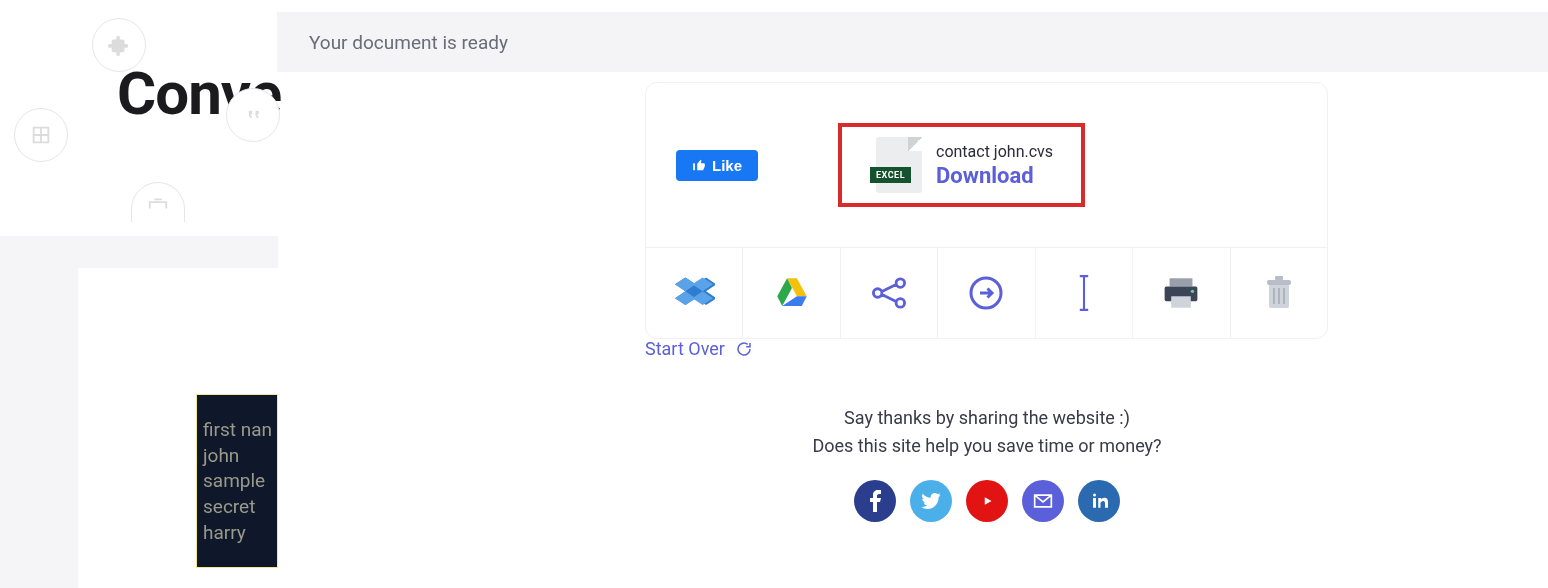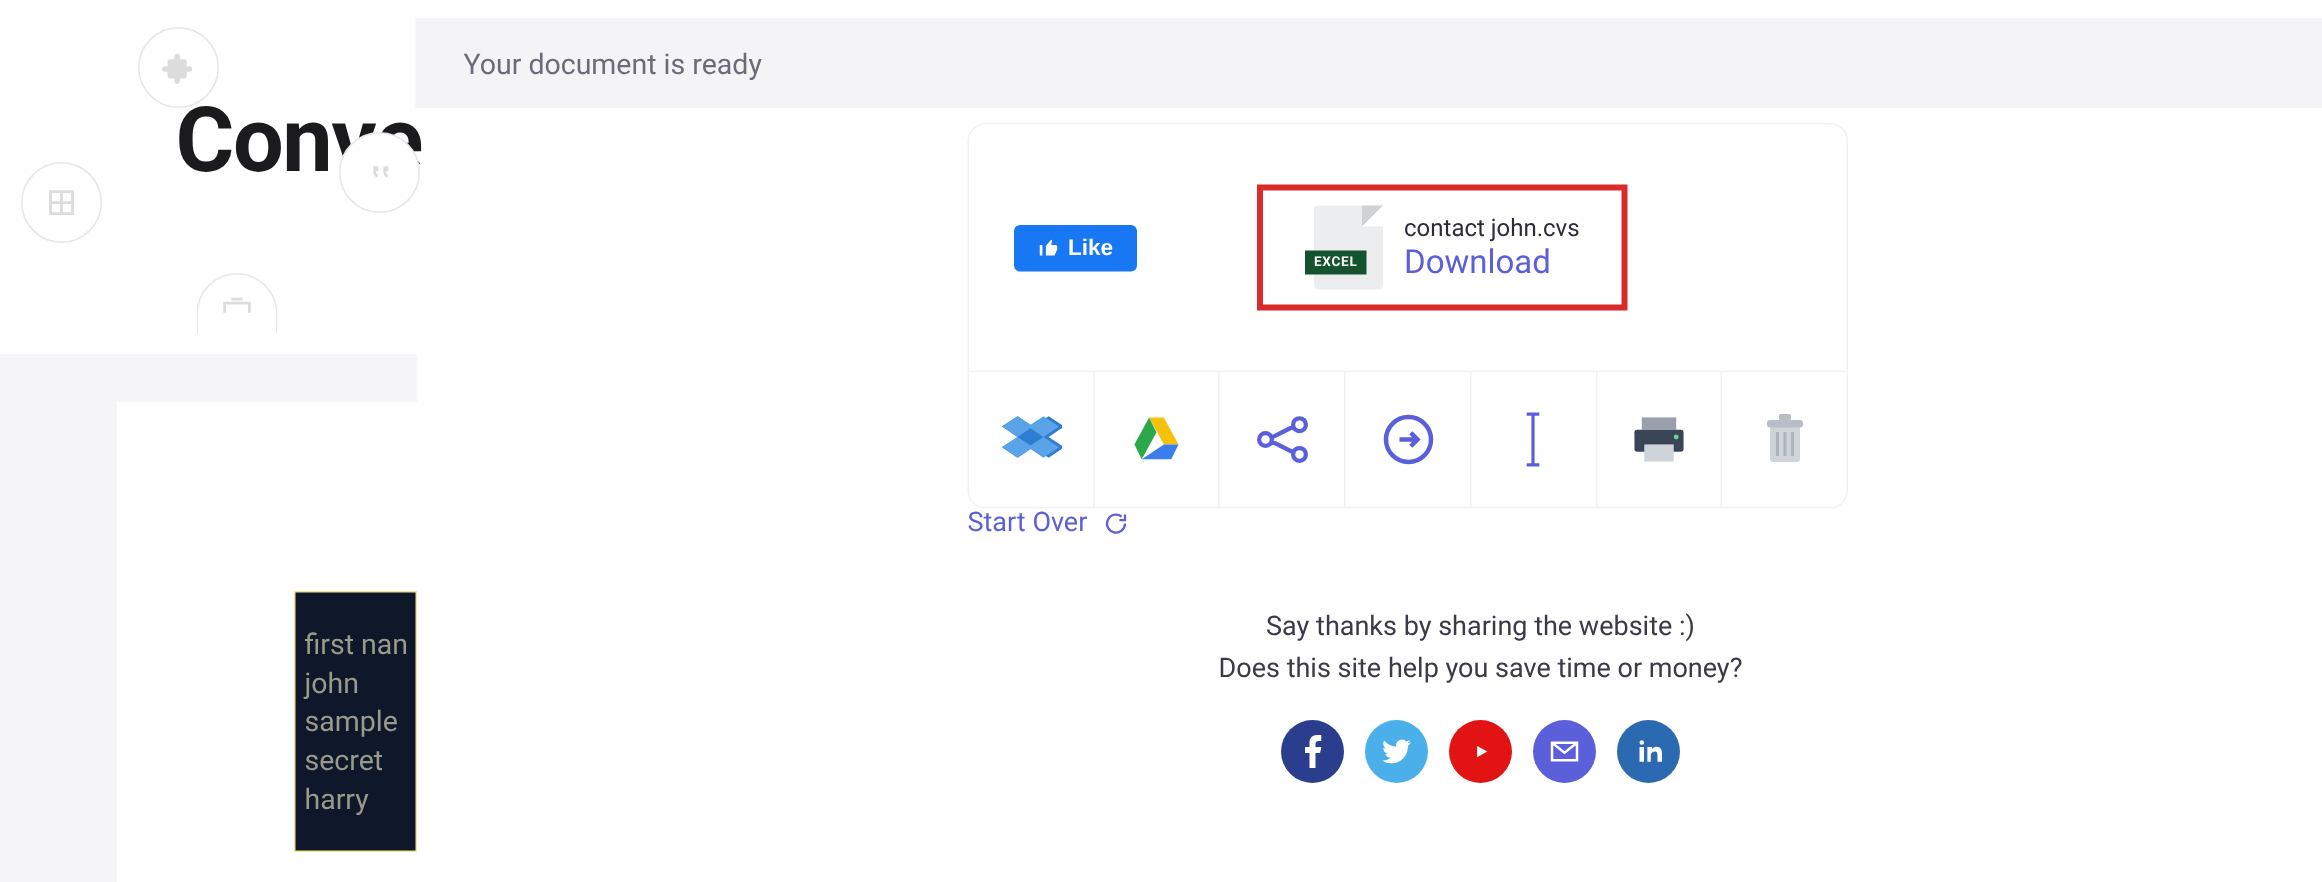--- a/index.html
+++ b/index.html
@@ -80,21 +80,21 @@
   color: #9a9a8a;
   font-size: 19px;
   line-height: 1.35;
   white-space: nowrap;
 }
 
 .main-card {
   position: absolute;
   left: 645px;
   top: 82px;
-  width: 587px;
+  width: 683px;
   border: 1px solid #f1f1f4;
   border-radius: 12px;
   background: #fff;
 }
 .main-top {
   display: flex;
   align-items: center;
   padding: 40px 24px 40px 30px;
   gap: 30px;
 }
@@ -130,21 +130,21 @@
 .file-icon .page::after {
   content: ""; position: absolute; right: 0; top: 0; width: 14px; height: 14px;
   background: linear-gradient(135deg, #d0d2d6 50%, #fff 50%);
 }
 .file-icon .badge {
   position: absolute; left: -6px; bottom: 10px; background: #14532d; color: #fff;
   font-size: 9px; font-weight: 700; padding: 3px 6px; letter-spacing: 0.5px;
 }
 .download-text .fname { font-size: 16px; color: #2b2b3a; }
 .download-text .dl {
-  font-size: 22px; font-weight: 400; color: #5b5fd9; margin-top: 2px;
+  font-size: 22px; font-weight: 700; color: #5b5fd9; margin-top: 2px;
 }
 
 .action-row {
   display: flex;
   border-top: 1px solid #f1f1f4;
 }
 .action-cell {
   flex: 1;
   height: 90px;
   display: flex;

